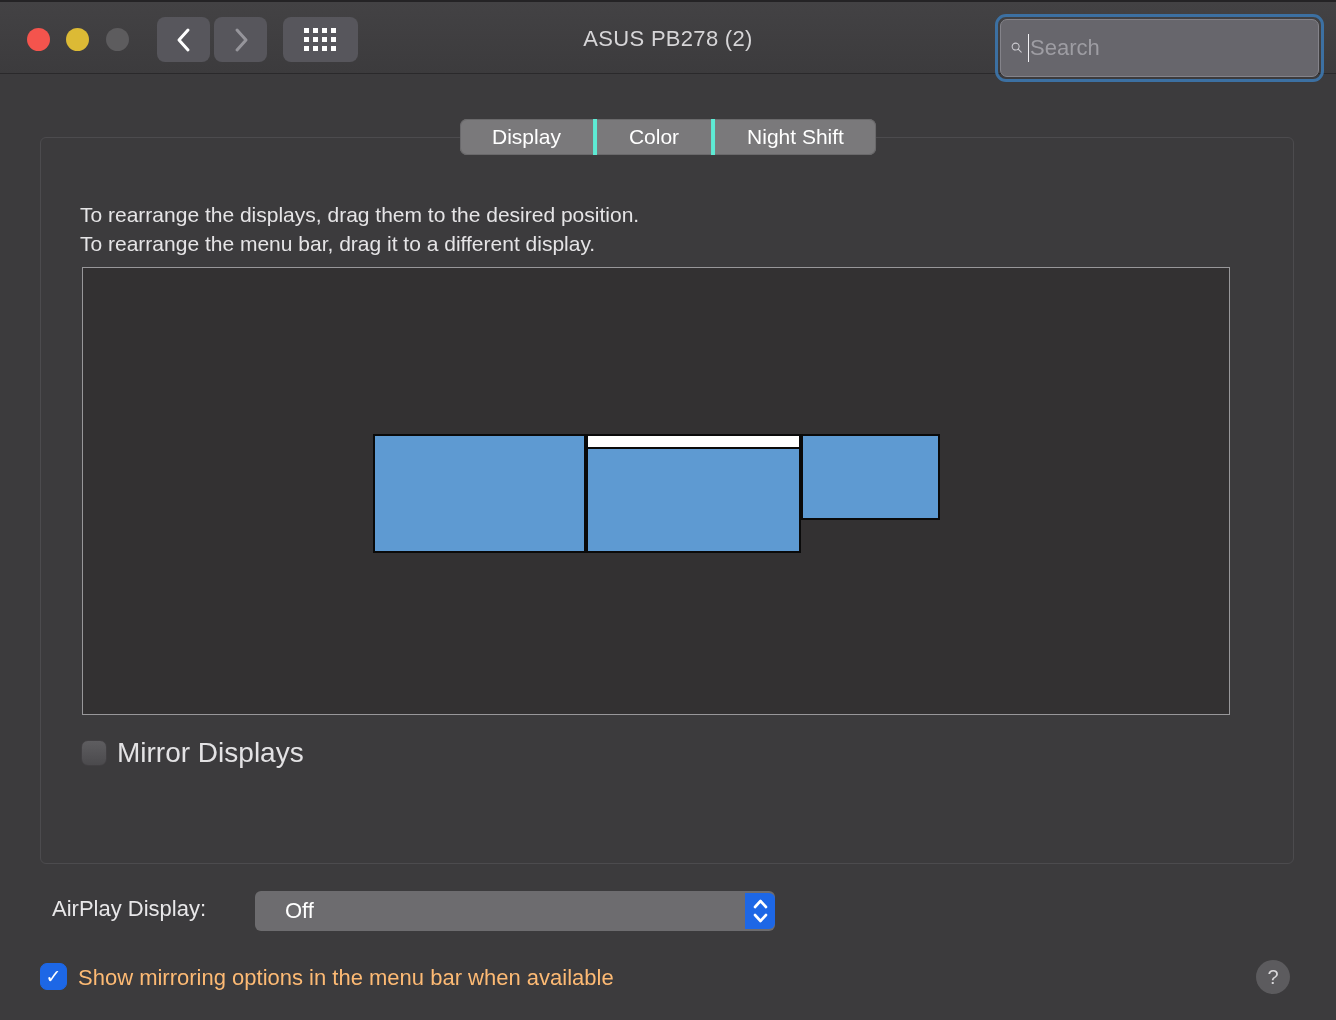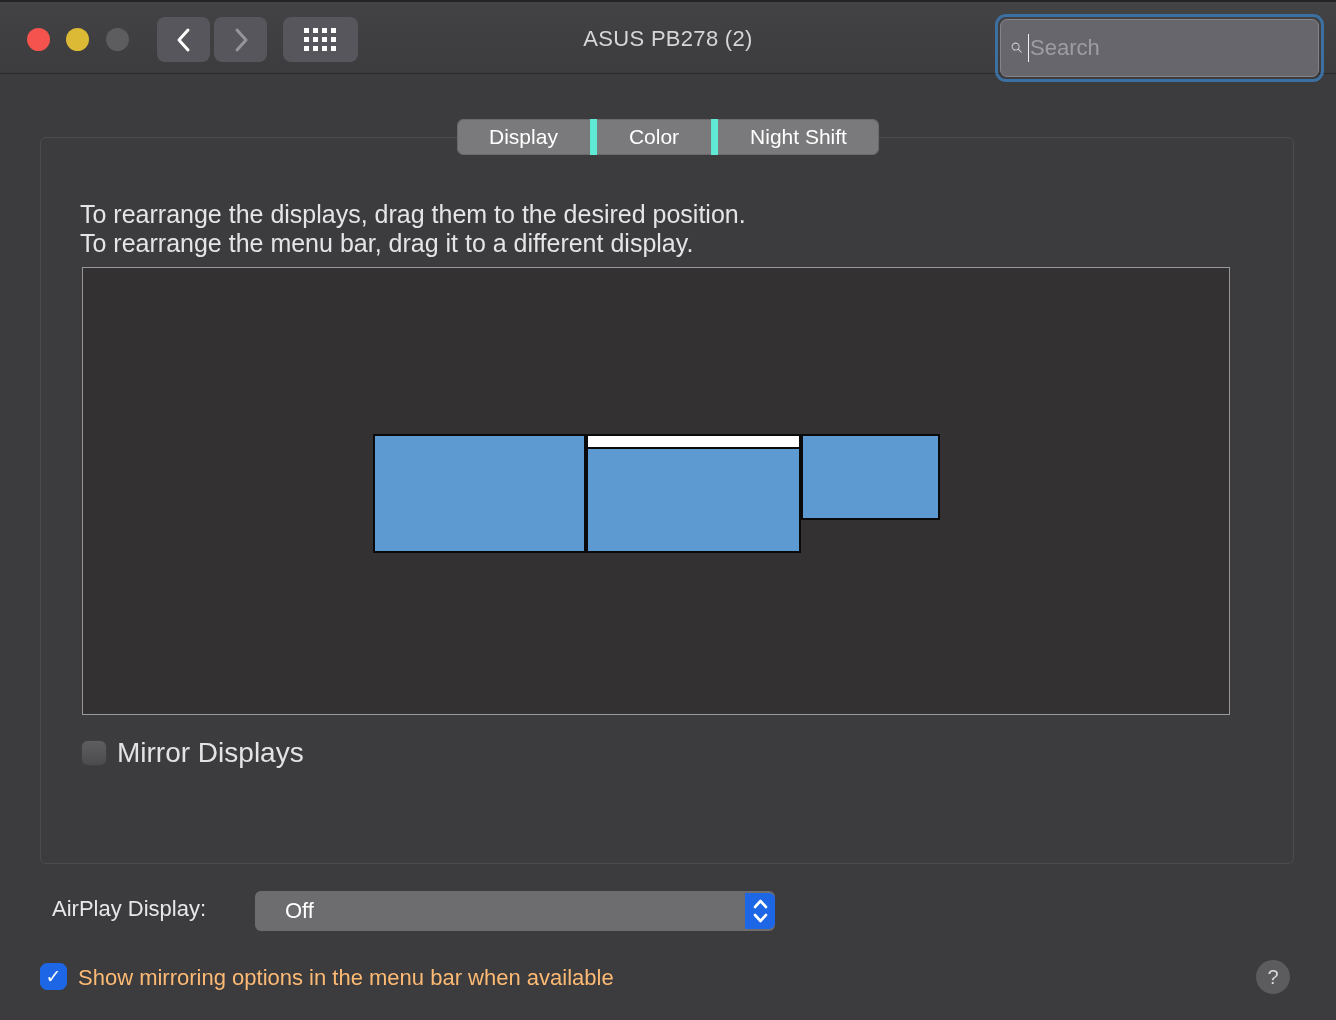--- a/index.html
+++ b/index.html
@@ -49,30 +49,30 @@
   .caret{width:2px;height:28px;background:#f2f1f4;margin-left:5px;}
   
   .tabs{
     position:absolute;top:119px;left:50%;transform:translateX(-50%);
     height:36px;display:flex;border-radius:7px;overflow:hidden;
     background:#7a797b;box-shadow:0 0 0 1px #6a696b inset;z-index:3;
   }
   .tab{
     border:none;background:transparent;color:#fff;font-family:inherit;
     font-size:21px;padding:0 32px;height:36px;cursor:default;
-    border-right:7px solid #5eead4;
+    border-right:4px solid #5eead4;
   }
   .tab:last-child{border-right:none;}
   .tab.selected{background:var(--accent,#1d67e6);border-right:none;border-radius:2px;}
   
   .content-box{
     position:absolute;left:40px;top:137px;width:1254px;height:727px;
     border:1px solid #4c4b4e;border-radius:6px;box-sizing:border-box;
   }
-  .instructions{position:absolute;left:80px;top:200px;font-size:25px;line-height:29px;color:#e5e4e6;}
+  .instructions{position:absolute;left:80px;top:200px;font-size:21px;line-height:29px;color:#e5e4e6;}
   .arr-panel{
     position:absolute;left:82px;top:267px;width:1148px;height:448px;
     background:var(--panel-bg,#333132);border:1px solid #98979a;box-sizing:border-box;
   }
   .display-box{
     position:absolute;background:var(--display-blue,#5e9ad2);
     border:2px solid #0a0a0a;box-sizing:border-box;
   }
   .menubar-strip{width:100%;height:11px;background:#ffffff;border-bottom:2px solid #0a0a0a;box-sizing:content-box;}
   

